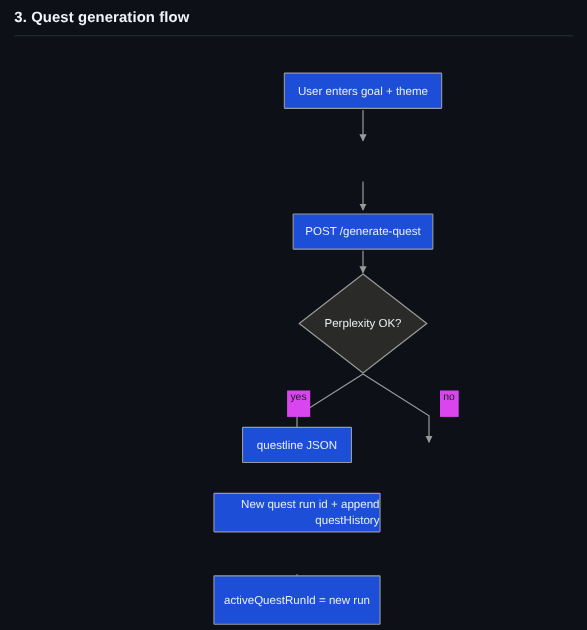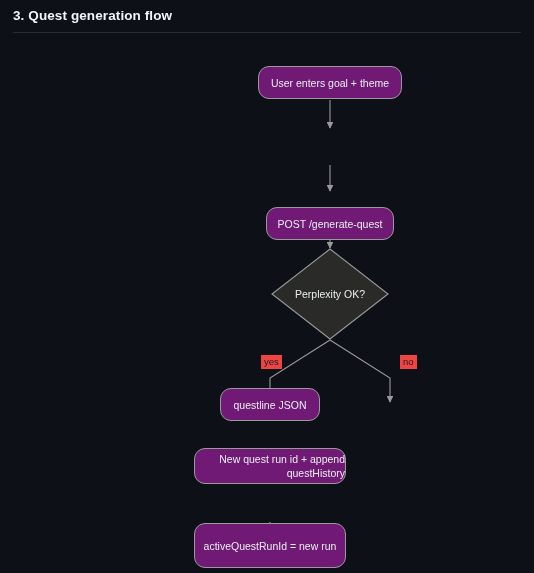--- a/index.html
+++ b/index.html
@@ -54,23 +54,23 @@
     position: absolute;
     left: 0; top: 0;
     width: 534px;
     height: 540px;
   }
 
   
   .node {
     position: absolute;
     box-sizing: border-box;
-    background: #701a75;
+    background: #1d4ed8;
     border: 1px solid #9a9a9a;
-    border-radius: 11px;
+    border-radius: 1px;
     display: flex;
     align-items: center;
     justify-content: center;
     text-align: center;
     font-size: 10.5px;
     line-height: 14px;
     color: #e9edf0;
     padding: 2px 0;
   }
 
@@ -95,25 +95,25 @@
     align-items: center;
     justify-content: center;
     font-size: 10.5px;
     color: #e9edf0;
     text-align: center;
   }
 
   
   .edge-label {
     position: absolute;
-    background: #ef4444;
+    background: #d946ef;
     color: #1d1d1d;
     font-size: 9.5px;
     line-height: 12px;
-    padding: 1px 3px 1px 3px;
+    padding: 1px 3px 11px 3px;
     box-sizing: border-box;
     white-space: nowrap;
   }
 </style>
 </head>
 <body>
 
 <div class="header">
   <div class="header-title">3. Quest generation flow</div>
 </div>
@@ -141,21 +141,21 @@
     <line x1="270" y1="419" x2="270" y2="445" stroke="#9a9a9a" stroke-width="1.1" marker-end="url(#arrow)"></line>
 
     <line x1="270" y1="489" x2="270" y2="515" stroke="#9a9a9a" stroke-width="1.1" marker-end="url(#arrow)"></line>
   </svg>
 
   <div class="node" style="left:258px; top:33px; width:144px; height:33px;">
     <span>User enters goal + theme</span>
   </div>
 
 
-  <div class="node" style="left:266px; top:174px; width:128px; height:33px;">
+  <div class="node" style="left:266px; top:161px; width:128px; height:33px;">
     <span>POST /generate-quest</span>
   </div>
 
   <div class="decision-wrap" style="left:271px; top:215px;">
     <svg class="decision-shape" viewBox="0 0 118 92" width="118" height="92">
       <polygon points="59,1 117,46 59,91 1,46" fill="#2a2a28" stroke="#9a9a9a" stroke-width="1.1"></polygon>
     </svg>
     <div class="decision-label">
       <span>Perplexity OK?</span>
     </div>

